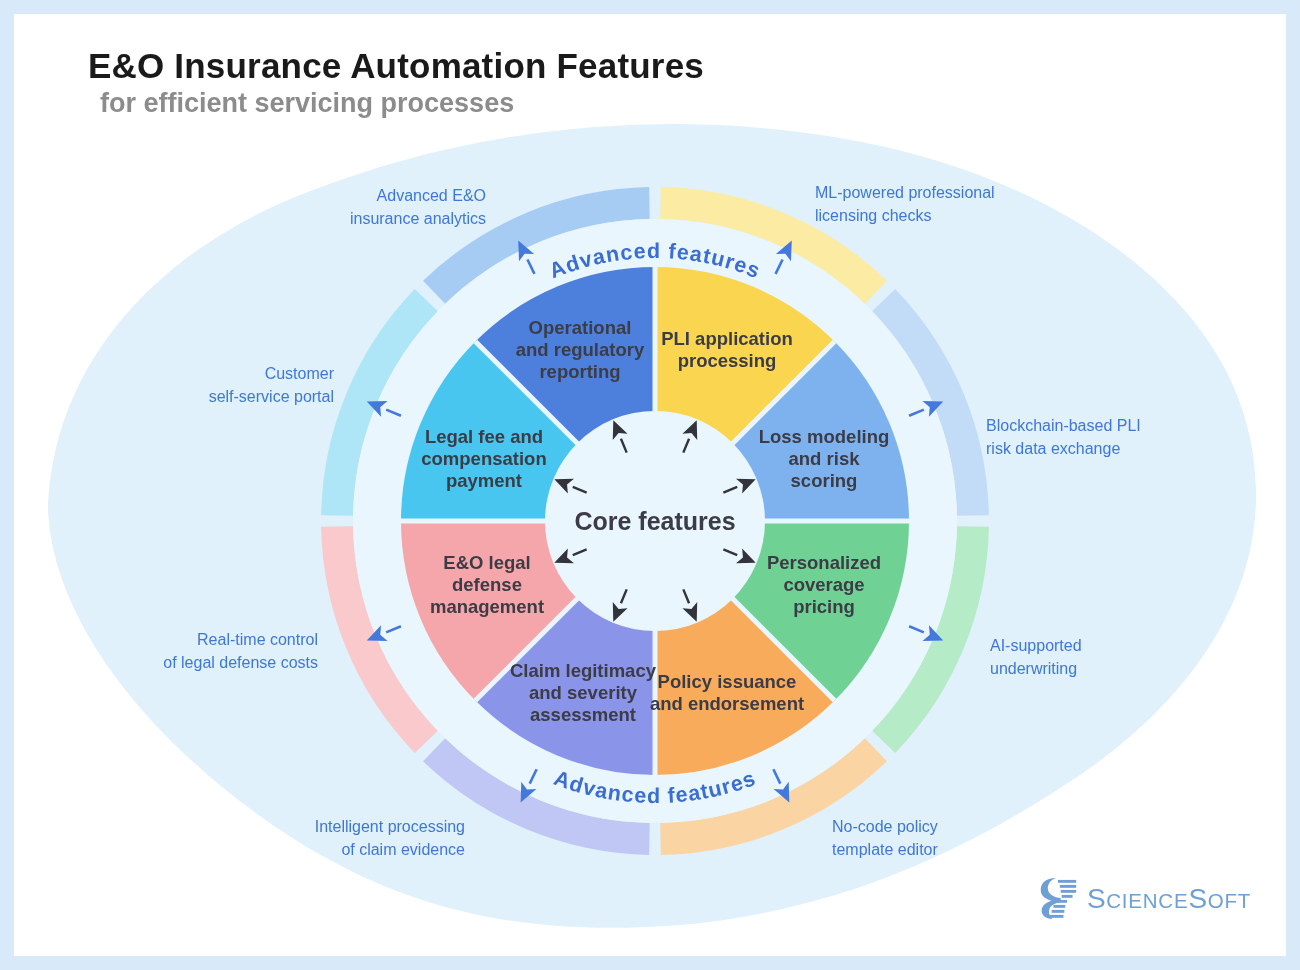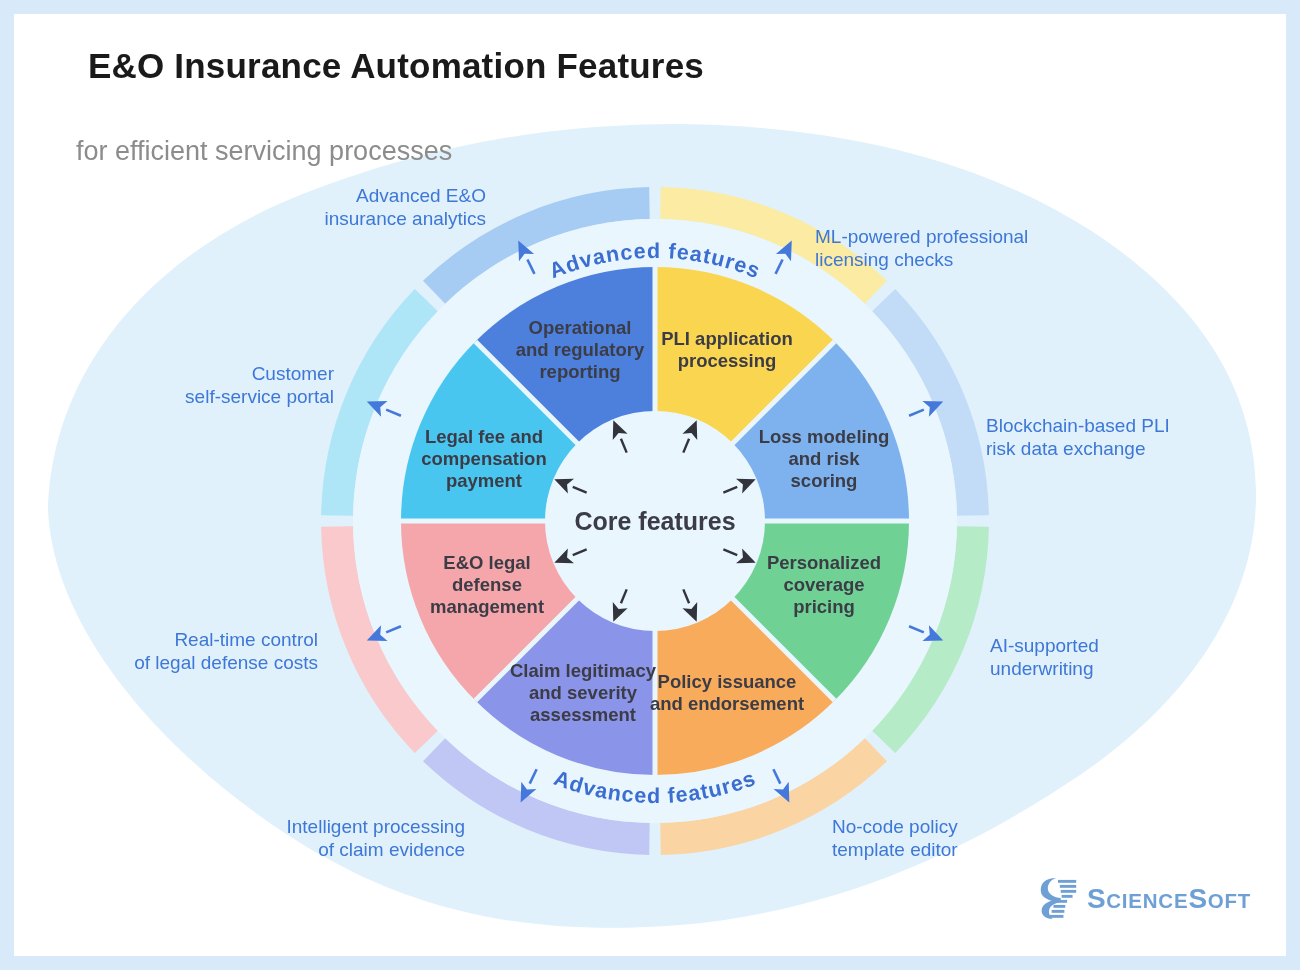--- a/index.html
+++ b/index.html
@@ -7,28 +7,28 @@
     --ring_gap:#e9f6fe; --core_text:#3c3c46; --label_blue:#3e77d7;
     --arc_blue:#3b6ed0; --arrow_dark:#33333b; --arrow_blue:#4478db; --brand:#6fa0d5;
   }
   html,body{margin:0;padding:0;background:#fff;}
   .page{position:relative;width:1300px;height:970px;background:#fff;overflow:hidden;
         font-family:"Liberation Sans","DejaVu Sans",sans-serif;}
   .frame{position:absolute;inset:0;border:14px solid var(--frame);pointer-events:none;z-index:30;}
   .stage{position:absolute;inset:0;z-index:1;}
   .title{position:absolute;left:88px;top:46px;font-size:35px;font-weight:800;
          color:var(--title);letter-spacing:0.2px;z-index:10;}
-  .subtitle{position:absolute;left:76px;top:88px;font-size:27px;font-weight:400;
-            color:var(--subtitle);z-index:10;margin-top:48px;}
-  .adv-label{position:absolute;z-index:10;font-size:19px;line-height:23px;
+  .subtitle{position:absolute;left:100px;top:88px;font-size:27px;font-weight:700;
+            color:var(--subtitle);z-index:10;}
+  .adv-label{position:absolute;z-index:10;font-size:16px;line-height:23px;
              color:var(--label_blue);font-weight:500;}
   .adv-label.right{text-align:right;width:250px;}
   .adv-label.left{text-align:left;}
   .logo{position:absolute;left:1038px;top:876px;display:flex;align-items:center;gap:9px;z-index:10;}
-  .logo .word{color:var(--brand);font-weight:700;white-space:nowrap;letter-spacing:0.5px;}
+  .logo .word{color:var(--brand);font-weight:400;white-space:nowrap;letter-spacing:0.5px;}
   .logo .big{font-size:28px;}
   .logo .small{font-size:20.5px;text-transform:uppercase;letter-spacing:0.8px;}
   svg text{font-family:"Liberation Sans","DejaVu Sans",sans-serif;}
   .seg-label{fill:var(--core_text);font-size:18.5px;font-weight:700;text-anchor:middle;}
   .core-label{fill:var(--core_text);font-size:25px;font-weight:700;text-anchor:middle;}
   .arc-label{fill:var(--arc_blue);font-size:21.5px;font-weight:700;letter-spacing:1px;}
 </style>
 </head>
 <body>
 
@@ -127,21 +127,21 @@
       <text class="seg-label" x="824" y="458"><tspan x="824" dy="-15">Loss modeling</tspan><tspan x="824" dy="22">and risk</tspan><tspan x="824" dy="22">scoring</tspan></text>
       <text class="seg-label" x="824" y="584"><tspan x="824" dy="-15">Personalized</tspan><tspan x="824" dy="22">coverage</tspan><tspan x="824" dy="22">pricing</tspan></text>
       <text class="seg-label" x="727" y="692"><tspan x="727" dy="-4">Policy issuance</tspan><tspan x="727" dy="22">and endorsement</tspan></text>
       <text class="seg-label" x="583" y="692"><tspan x="583" dy="-15">Claim legitimacy</tspan><tspan x="583" dy="22">and severity</tspan><tspan x="583" dy="22">assessment</tspan></text>
       <text class="seg-label" x="487" y="584"><tspan x="487" dy="-15">E&amp;O legal</tspan><tspan x="487" dy="22">defense</tspan><tspan x="487" dy="22">management</tspan></text>
       <text class="seg-label" x="484" y="458"><tspan x="484" dy="-15">Legal fee and</tspan><tspan x="484" dy="22">compensation</tspan><tspan x="484" dy="22">payment</tspan></text>
       <text class="seg-label" x="580" y="349"><tspan x="580" dy="-15">Operational</tspan><tspan x="580" dy="22">and regulatory</tspan><tspan x="580" dy="22">reporting</tspan></text>
     </g>
   </svg>
 
-  <div class="adv-label left" style="left:815px;top:181px;margin-top:44px;">ML-powered professional<br>licensing checks</div>
+  <div class="adv-label left" style="left:815px;top:181px;">ML-powered professional<br>licensing checks</div>
   <div class="adv-label left" style="left:986px;top:366px;margin-top:48px;">Blockchain-based PLI<br>risk data exchange</div>
   <div class="adv-label left" style="left:990px;top:628px;margin-top:6px;">AI-supported<br>underwriting</div>
   <div class="adv-label left" style="left:832px;top:815px;">No-code policy<br>template editor</div>
   <div class="adv-label right" style="left:215px;top:815px;">Intelligent processing<br>of claim evidence</div>
   <div class="adv-label right" style="left:68px;top:628px;">Real-time control<br>of legal defense costs</div>
   <div class="adv-label right" style="left:84px;top:362px;">Customer<br>self-service portal</div>
   <div class="adv-label right" style="left:236px;top:184px;">Advanced E&amp;O<br>insurance analytics</div>
 
   <div class="logo">
     <svg width="40" height="46" viewBox="0 0 44 50">

